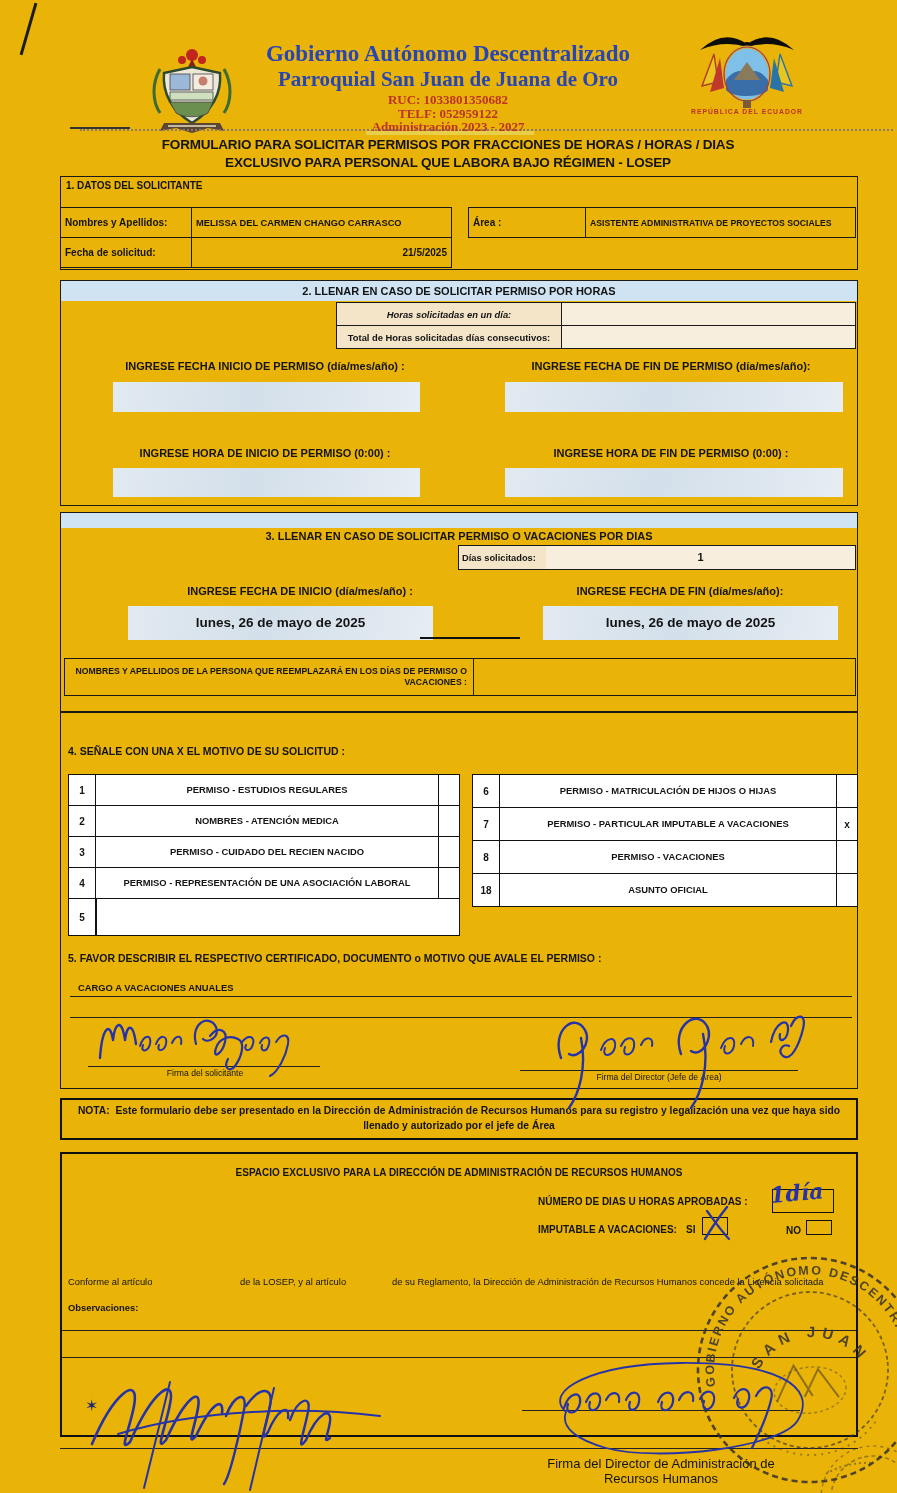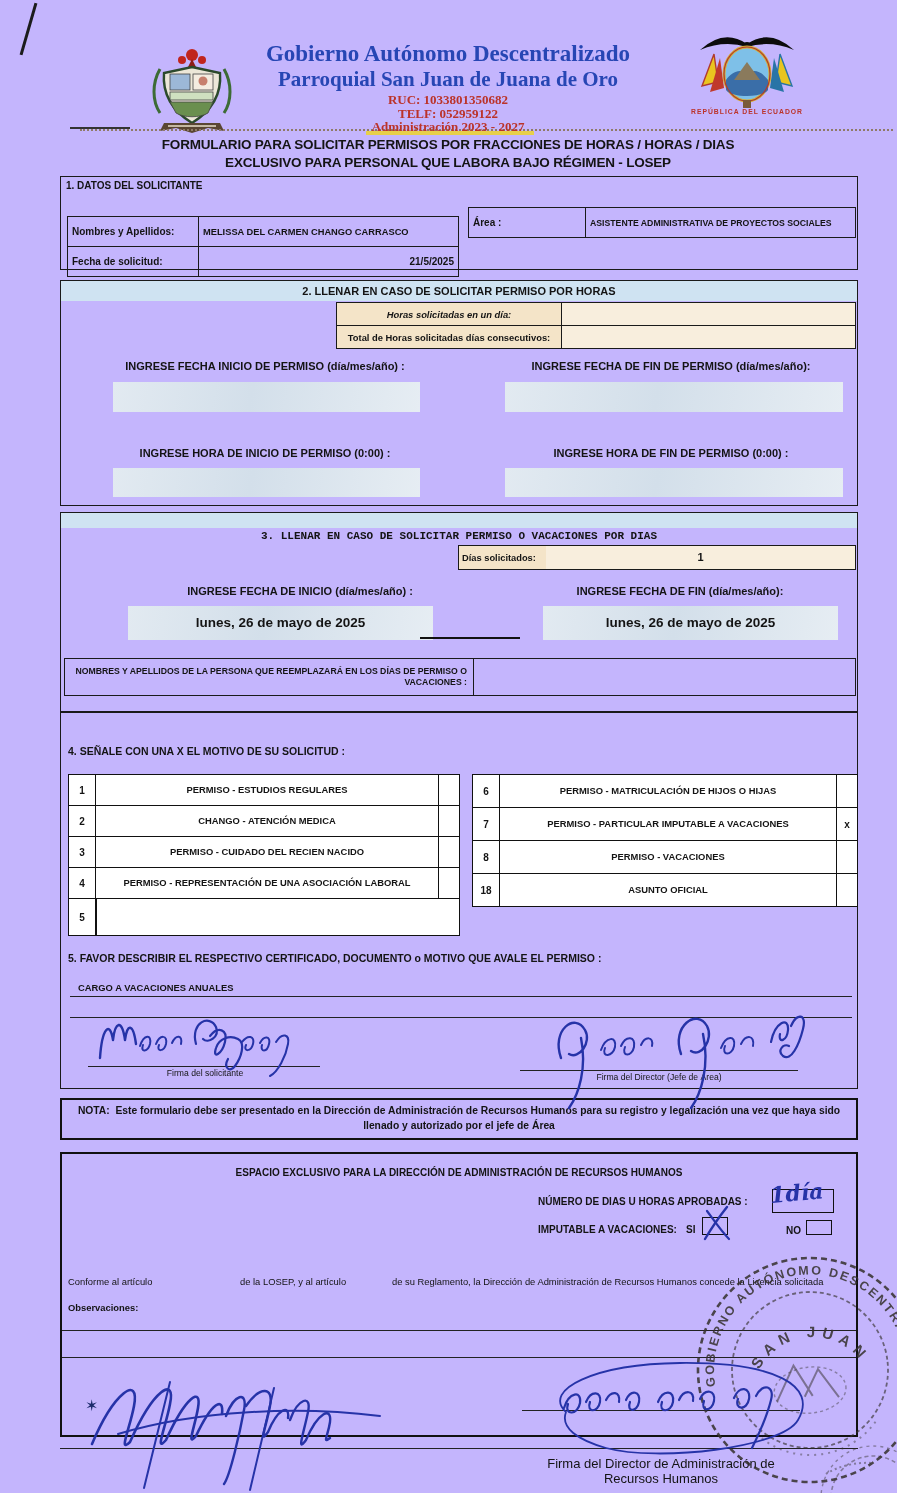--- a/index.html
+++ b/index.html
@@ -1,16 +1,16 @@
 <!DOCTYPE html>
 <html><head>
 <meta charset="utf-8">
 <style>
   html,body{margin:0;padding:0;background:#9a9a9a;}
-  .page{position:relative;width:897px;height:1493px;margin:0 auto;background:#c4b5fd;
+  .page{position:relative;width:897px;height:1493px;margin:0 auto;background:#eab308;
         overflow:hidden;font-family:"Liberation Sans",sans-serif;color:#141414;}
   .abs{position:absolute;box-sizing:border-box;}
   .b{font-weight:bold;}
   .ctr{text-align:center;}
   .serif{font-family:"Liberation Serif",serif;}
   .blue{color:#2746b4;}
   .red{color:#bb3329;}.f8{font-size:8.6px;}.f9{font-size:9.4px;}.f10{font-size:10px;}
   .f105{font-size:10.5px;}.f11{font-size:11px;}.f135{font-size:13.5px;}
   .box{border:1.6px solid #1a1a1a;}
   .box2{border:2.2px solid #111;}
@@ -90,21 +90,21 @@
   <div class="abs" style="left:366px;top:131px;width:168px;height:4px;background:#e7cf4a;z-index:1;"></div>
   <div class="abs" style="left:70px;top:127px;width:60px;height:0;border-top:2px solid #333;"></div>
   <div class="abs" style="left:80px;top:129px;width:813px;height:0;border-top:2px dotted #8f7a68;"></div>
 
   <div class="abs ctr b f135" style="left:58px;top:137px;width:780px;letter-spacing:-0.2px;">FORMULARIO PARA SOLICITAR PERMISOS  POR FRACCIONES DE HORAS / HORAS / DIAS</div>
   <div class="abs ctr b f135" style="left:58px;top:155px;width:780px;letter-spacing:-0.2px;">EXCLUSIVO PARA PERSONAL QUE LABORA BAJO RÉGIMEN - LOSEP</div>
 
   <div class="abs box" style="left:60px;top:176px;width:798px;height:94px;"></div>
   <div class="abs b f10" style="left:66px;top:180px;">1. DATOS DEL SOLICITANTE</div>
 
-  <div class="abs kv-table" style="left:67px;top:207px;width:392px;margin-top:9px;">
+  <div class="abs kv-table" style="left:60px;top:207px;width:392px;">
     <div class="kv-row" style="height:29px;">
       <div class="kv-label f10" style="width:126px;">Nombres y Apellidos:</div>
       <div class="kv-value b" style="font-size:9.3px;">MELISSA DEL CARMEN CHANGO CARRASCO</div>
     </div>
     <div class="kv-row" style="height:29px;">
       <div class="kv-label f10" style="width:126px;">Fecha de solicitud:</div>
       <div class="kv-value b f10" style="justify-content:flex-end;">21/5/2025</div>
     </div>
   </div>
 
@@ -135,21 +135,21 @@
   <div class="abs wash" style="left:113px;top:382px;width:307px;height:30px;"></div>
   <div class="abs wash" style="left:505px;top:382px;width:338px;height:30px;"></div>
 
   <div class="abs ctr b f11" style="left:100px;top:447px;width:330px;">INGRESE HORA DE INICIO DE PERMISO (0:00) :</div>
   <div class="abs ctr b f11" style="left:495px;top:447px;width:352px;">INGRESE HORA DE FIN DE PERMISO (0:00) :</div>
   <div class="abs wash" style="left:113px;top:468px;width:307px;height:29px;"></div>
   <div class="abs wash" style="left:505px;top:468px;width:338px;height:29px;"></div>
 
   <div class="abs box" style="left:60px;top:512px;width:798px;height:200px;"></div>
   <div class="abs bar" style="left:61px;top:513px;width:796px;height:15px;"></div>
-  <div class="abs ctr b f11" style="left:60px;top:530px;width:798px;font-family:Liberation Mono, monospace;">3. LLENAR EN CASO DE SOLICITAR PERMISO O VACACIONES POR DIAS</div>
+  <div class="abs ctr b f11" style="left:60px;top:530px;width:798px;">3. LLENAR EN CASO DE SOLICITAR PERMISO O VACACIONES POR DIAS</div>
 
   <div class="abs beige box" style="left:458px;top:545px;width:90px;height:25px;display:flex;align-items:center;padding-left:3px;font-weight:bold;font-size:9.3px;">
     <span>Días solicitados:</span>
   </div>
   <div class="abs beige2 box ctr b f11" style="left:546px;top:545px;width:310px;height:25px;line-height:23px;border-left:none;">1</div>
 
   <div class="abs ctr b f11" style="left:150px;top:585px;width:300px;">INGRESE FECHA DE INICIO (día/mes/año) :</div>
   <div class="abs ctr b f11" style="left:530px;top:585px;width:300px;">INGRESE FECHA DE FIN (día/mes/año):</div>
 
   <div class="abs wash ctr b f135" style="left:128px;top:606px;width:305px;height:34px;line-height:34px;">lunes, 26 de mayo de 2025</div>
@@ -168,21 +168,21 @@
   <div class="abs b f105" style="left:68px;top:745px;">4. SEÑALE CON UNA X EL MOTIVO DE SU SOLICITUD :</div>
 
   <div class="abs mtable" style="left:68px;top:774px;width:392px;">
     <div class="mrow" style="height:30px;">
       <div class="mnum">1</div>
       <div class="mlab">PERMISO - ESTUDIOS REGULARES</div>
       <div class="mmark"></div>
     </div>
     <div class="mrow" style="height:30px;">
       <div class="mnum">2</div>
-      <div class="mlab">CHANGO - ATENCIÓN MEDICA</div>
+      <div class="mlab">NOMBRES - ATENCIÓN MEDICA</div>
       <div class="mmark"></div>
     </div>
     <div class="mrow" style="height:30px;">
       <div class="mnum">3</div>
       <div class="mlab">PERMISO - CUIDADO DEL RECIEN NACIDO</div>
       <div class="mmark"></div>
     </div>
     <div class="mrow" style="height:30px;">
       <div class="mnum">4</div>
       <div class="mlab">PERMISO - REPRESENTACIÓN DE UNA ASOCIACIÓN LABORAL</div>

